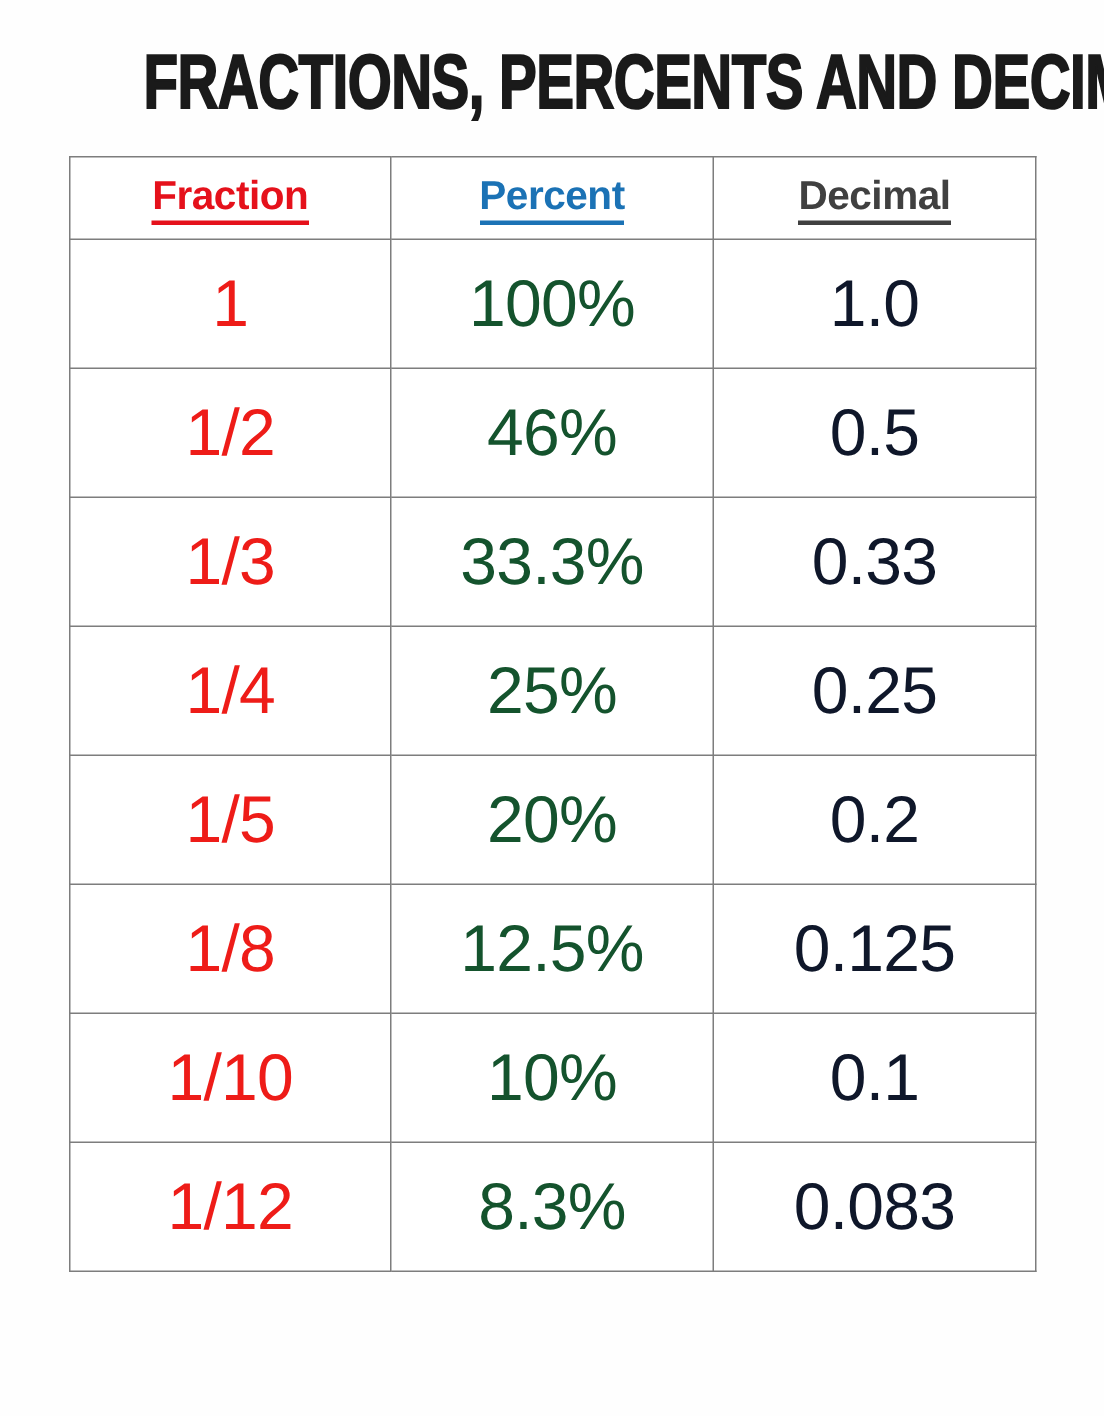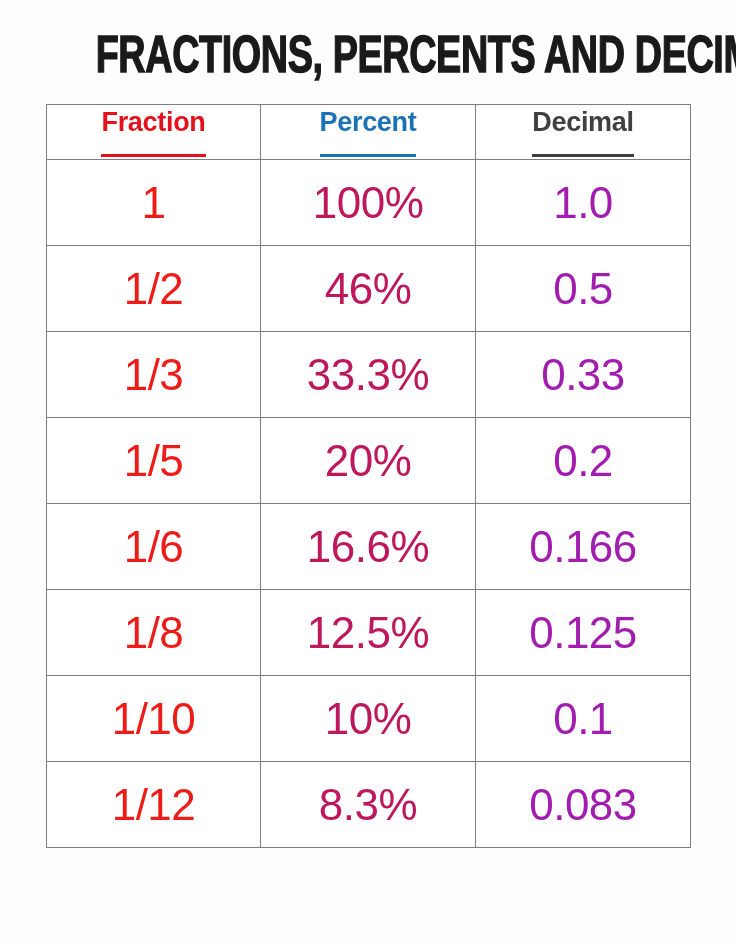--- a/index.html
+++ b/index.html
@@ -67,42 +67,42 @@
     height: 54px;
   }
 
   .hdr-text {
     display: inline-block;
     font-family: "Liberation Sans", sans-serif;
     font-weight: bold;
     font-size: 27px;
     line-height: 30px;
     border-bottom: 3px solid currentColor;
-    padding-bottom: 17px;
+    padding-bottom: 2px;
     letter-spacing: -0.3px;
   }
   .hdr-fraction { color: #e5111b; }
   .hdr-percent  { color: #1b72b5; }
   .hdr-decimal  { color: #404040; }
 
   .conv-table tbody td {
     height: 85px;
   }
 
   .cell-text {
     display: block;
     font-family: "Liberation Sans", sans-serif;
     font-weight: normal;
     font-size: 44px;
     line-height: 50px;
     letter-spacing: -0.5px;
   }
   .val-fraction { color: #ee1c18; }
-  .val-percent  { color: #be185d; }
-  .val-decimal  { color: #a21caf; }
+  .val-percent  { color: #14532d; }
+  .val-decimal  { color: #0f172a; }
 </style>
 </head>
 <body>
 
 <div class="page">
 
   <div class="title">FRACTIONS, PERCENTS AND DECIMALS</div>
 
   <table class="conv-table">
     <colgroup>
@@ -152,38 +152,38 @@
           </td>
         <td>
             <span class="cell-text val-percent">33.3%</span>
           </td>
         <td>
             <span class="cell-text val-decimal">0.33</span>
           </td>
       </tr>
       <tr>
         <td>
+            <span class="cell-text val-fraction">1/4</span>
+          </td>
+        <td>
+            <span class="cell-text val-percent">25%</span>
+          </td>
+        <td>
+            <span class="cell-text val-decimal">0.25</span>
+          </td>
+      </tr>
+      <tr>
+        <td>
             <span class="cell-text val-fraction">1/5</span>
           </td>
         <td>
             <span class="cell-text val-percent">20%</span>
           </td>
         <td>
             <span class="cell-text val-decimal">0.2</span>
-          </td>
-      </tr>
-      <tr>
-        <td>
-            <span class="cell-text val-fraction">1/6</span>
-          </td>
-        <td>
-            <span class="cell-text val-percent">16.6%</span>
-          </td>
-        <td>
-            <span class="cell-text val-decimal">0.166</span>
           </td>
       </tr>
       <tr>
         <td>
             <span class="cell-text val-fraction">1/8</span>
           </td>
         <td>
             <span class="cell-text val-percent">12.5%</span>
           </td>
         <td>

